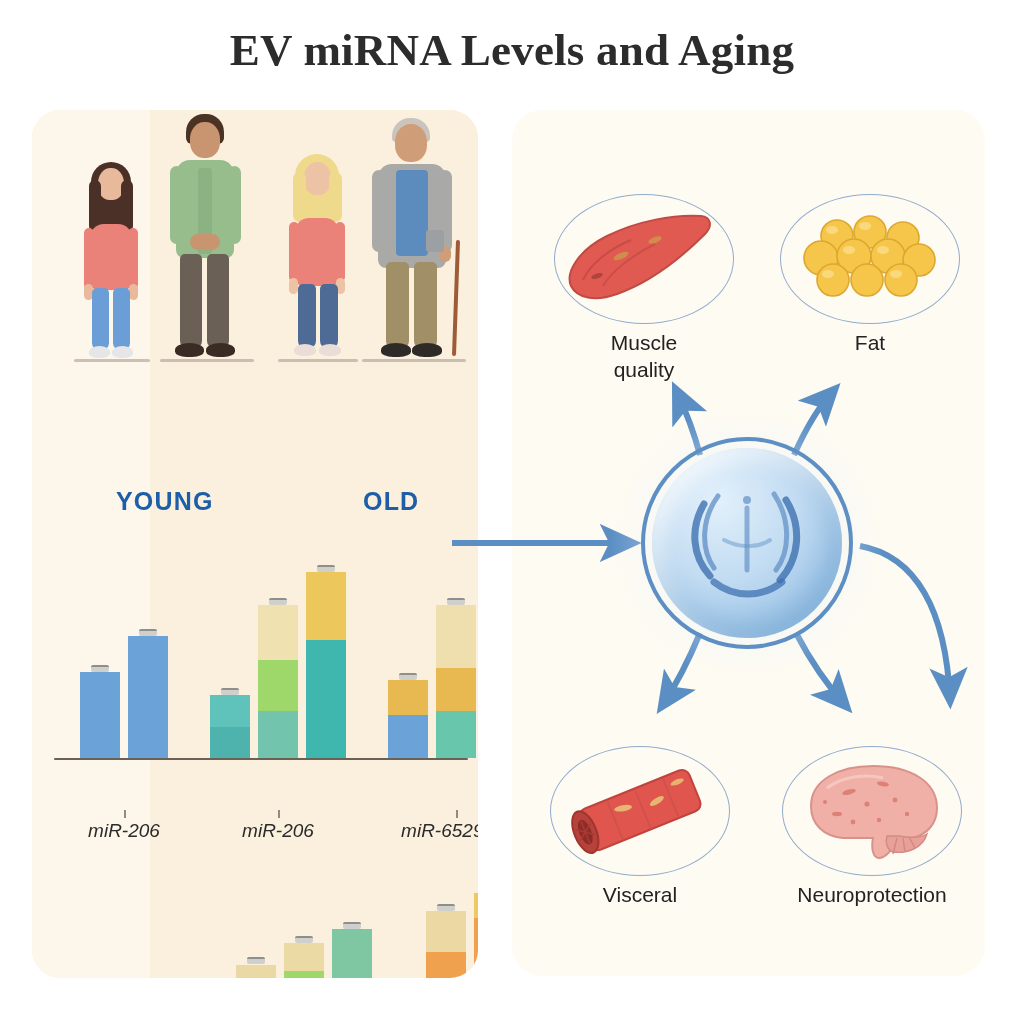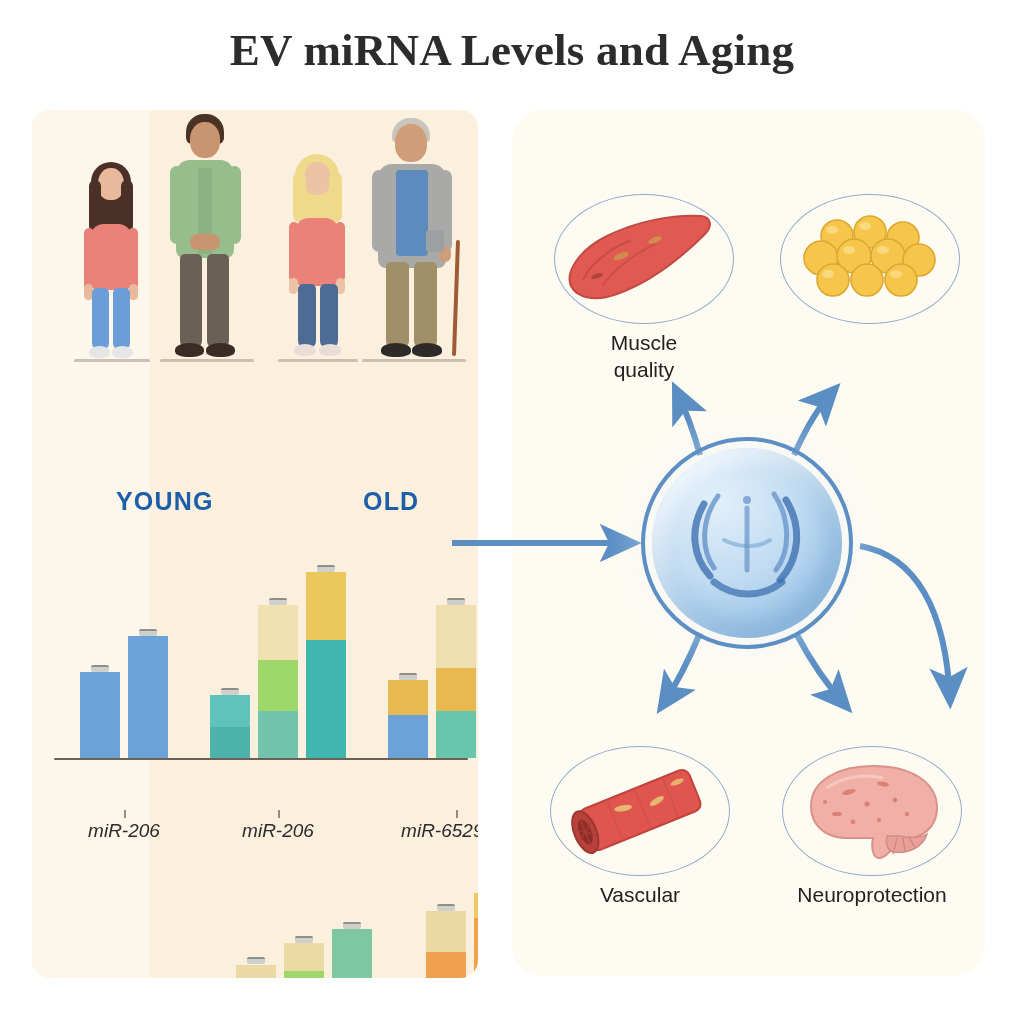--- a/index.html
+++ b/index.html
@@ -15,21 +15,21 @@
   
   #title{
     position:absolute;left:0;top:24px;width:1024px;
     text-align:center;
     font-family:"Liberation Serif", serif;
     font-size:45px;font-weight:700;color:#2c2c2c;
     letter-spacing:.2px;
   }
 
   
-  .panel{position:absolute;border-radius:18px;}
+  .panel{position:absolute;border-radius:28px;}
   #left-panel{
     left:32px;top:110px;width:446px;height:868px;
     background:#fcf3e2;
     overflow:hidden;
   }
   
   #left-tint-a{position:absolute;left:0;top:0;width:118px;height:100%;background:#fdf6ea;}
   #left-tint-b{position:absolute;left:118px;top:0;width:328px;height:100%;background:#fbf0de;}
 
   #right-panel{
@@ -357,41 +357,42 @@
           <ellipse cx="47" cy="24" rx="6" ry="4"></ellipse>
             <ellipse cx="80" cy="20" rx="6" ry="4"></ellipse>
           <ellipse cx="64" cy="44" rx="6" ry="4"></ellipse>
             <ellipse cx="98" cy="44" rx="6" ry="4"></ellipse>
           <ellipse cx="43" cy="68" rx="6" ry="4"></ellipse>
             <ellipse cx="111" cy="68" rx="6" ry="4"></ellipse>
         </g>
       </svg>
     </div>
     <div class="organ-label">
+      <div>Fat</div>
     </div>
   </div>
 
   <div class="organ-node" id="node-vascular">
     <div class="organ-oval"></div>
     <div class="organ-art">
       <svg viewBox="0 0 170 104" style="width:100%;height:100%;">
         <g transform="rotate(-22 85 52)">
           <rect x="26" y="30" width="118" height="44" rx="8" fill="#e0564e" stroke="#bf443d" stroke-width="2"></rect>
           <ellipse cx="26" cy="52" rx="11" ry="22" fill="#b8413b" stroke="#9e3630" stroke-width="2"></ellipse>
           <ellipse cx="26" cy="52" rx="6" ry="13" fill="#8e2d28"></ellipse>
           <path d="M26,40 L26,64 M18,46 L34,58 M18,58 L34,46" stroke="#a83a34" stroke-width="1.6"></path>
           <path d="M58,32 L58,72 M88,30 L88,72 M118,32 L118,72" stroke="#c8504a" stroke-width="1.8" opacity=".7"></path>
           <ellipse cx="70" cy="44" rx="9" ry="3" fill="#e8c879" opacity=".85" transform="rotate(12 70 44)"></ellipse>
           <ellipse cx="104" cy="50" rx="8" ry="3" fill="#e8c879" opacity=".85" transform="rotate(-10 104 50)"></ellipse>
           <ellipse cx="130" cy="40" rx="7" ry="2.6" fill="#e8c879" opacity=".8"></ellipse>
         </g>
       </svg>
     </div>
     <div class="organ-label">
-      <div>Vascular</div>
+      <div>Visceral</div>
     </div>
   </div>
 
   <div class="organ-node" id="node-brain">
     <div class="organ-oval"></div>
     <div class="organ-art">
       <svg viewBox="0 0 170 104" style="width:100%;height:100%;">
         <path d="M24,48 C24,22 52,8 86,8 C124,8 150,24 150,50 C150,66 140,76 126,80 L110,80 C106,92 98,100 92,100 C86,100 84,90 86,80 L56,80 C36,78 24,66 24,48 Z" fill="#f0b0a8" stroke="#d99289" stroke-width="2"></path>
         <path d="M112,78 C122,80 134,80 140,76 C136,90 120,96 106,94 C100,92 98,84 100,78 Z" fill="#e8a098" stroke="#d08c83" stroke-width="1.4"></path>
         <path d="M110,80 L106,96 M116,80 L118,94 M122,79 L128,90" stroke="#cf8980" stroke-width="1.4"></path>

